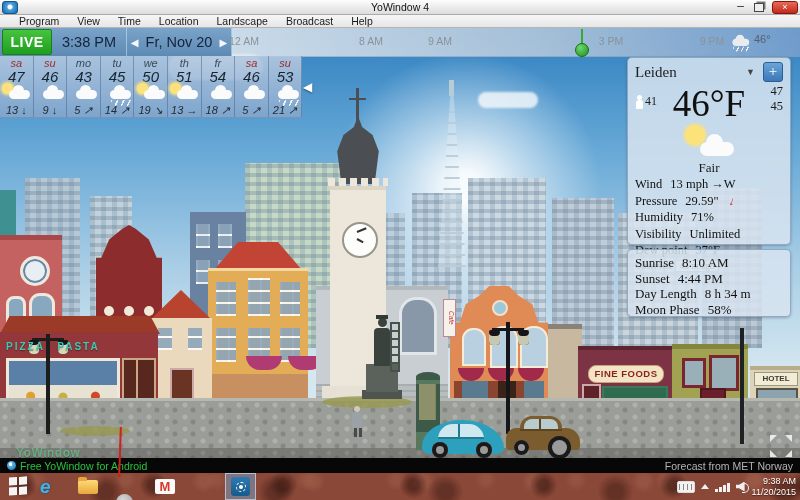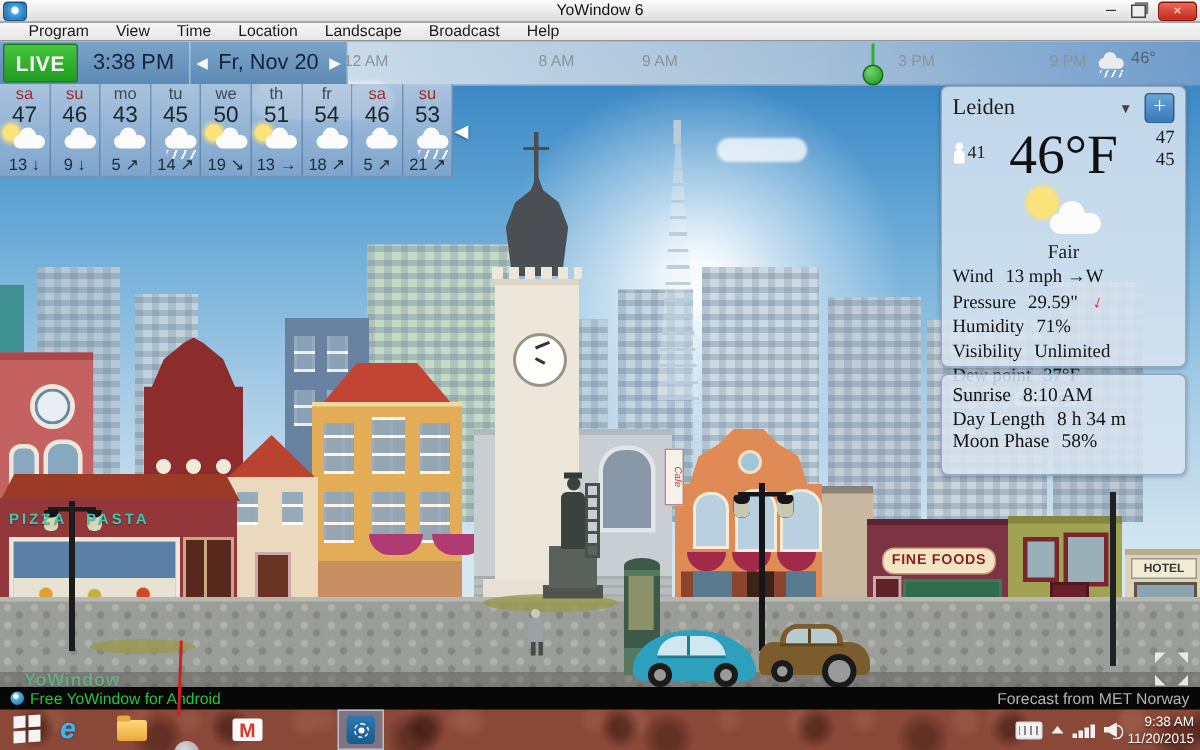--- a/index.html
+++ b/index.html
@@ -58,21 +58,21 @@
   .timeline{position:absolute;left:232px;top:0;width:568px;height:28px;background:linear-gradient(90deg,rgba(228,234,240,.85),rgba(195,208,222,.78) 55%,rgba(122,160,205,.85));border-bottom:1px solid rgba(120,150,180,.5);}
   .tick{position:absolute;top:7px;width:40px;text-align:center;font-size:10.5px;color:#8b9299;}
   .tmark-line{position:absolute;top:1px;width:2px;height:18px;background:#2fae2f;}
   .tmark-ball{position:absolute;top:15px;width:12px;height:12px;border-radius:50%;background:radial-gradient(circle at 35% 30%,#6fd86f,#1f8f1f);border:1px solid #157015;}
   .ttemp{position:absolute;top:5px;font-size:11px;color:#55616d;}
   .tcloud{position:absolute;}
   .tcloud .cl{background:#e8ecef;}
   .tcloud .cl::before{background:#e8ecef;}
 
   
-  .forecast{position:absolute;left:0;top:28px;width:303px;height:62px;display:flex;}
+  .forecast{position:absolute;left:0;top:28px;width:303px;height:62px;display:flex;font-style:italic;}
   .fcol{width:33.6px;height:62px;box-sizing:border-box;background:linear-gradient(rgba(178,200,224,.92),rgba(132,166,204,.88));border-right:1px solid rgba(70,100,140,.5);border-bottom:1px solid rgba(70,100,140,.5);text-align:center;}
   .fday{font-size:11px;color:#3c4a58;margin-top:1px;}
   .fcol[data-weekend="true"] .fday{color:#9c2b2b;}
   .ftemp{font-size:15px;color:#18242e;line-height:16px;}
   .fwind{font-size:11px;color:#222c36;line-height:12px;margin-top:2px;}
   .fcollapse{position:absolute;left:303px;top:52px;color:#fff;font-size:12px;text-shadow:0 1px 2px rgba(0,0,0,.5);}
 
   
   .panel{position:absolute;left:627px;width:164px;background:rgba(216,228,240,.85);border:1px solid rgba(110,140,175,.65);border-radius:5px;box-shadow:0 1px 3px rgba(0,0,0,.25);box-sizing:border-box;font-family:Liberation Serif, serif;}
   .pweather{top:29px;height:188px;padding:4px 7px;}
@@ -143,21 +143,21 @@
   .speaker::after{content:"";position:absolute;right:-3px;top:1px;width:6px;height:8px;border:1.5px solid #f0f0f0;border-left:none;border-radius:0 7px 7px 0;}
   .trayclock{text-align:right;font-size:9px;color:#fff;line-height:10.5px;text-shadow:0 1px 1px rgba(0,0,0,.5);}
 </style>
 </head>
 <body>
 
 <div class="app">
 
   <div class="titlebar">
     <div class="appicon"></div>
-    <div class="wtitle">YoWindow 6</div>
+    <div class="wtitle">YoWindow 4</div>
     <div class="wmin">–</div>
     <div class="wmax"></div>
     <div class="wclose">×</div>
   </div>
 
   <div class="menubar">
     <span class="menuitem">Program</span>
     <span class="menuitem">View</span>
     <span class="menuitem">Time</span>
     <span class="menuitem">Location</span>
@@ -458,20 +458,24 @@
           <span class="obsbox">43 m ago</span>
         </div>
     </div>
 
     <div class="panel pastro">
       <div class="arow">
           <span>Sunrise</span>
           <span>8:10 AM</span>
         </div>
       <div class="arow">
+          <span>Sunset</span>
+          <span>4:44 PM</span>
+        </div>
+      <div class="arow">
           <span>Day Length</span>
           <span>8 h 34 m</span>
         </div>
       <div class="arow">
           <span>Moon Phase</span>
           <span>58%</span>
         </div>
     </div>
   </div>
 

